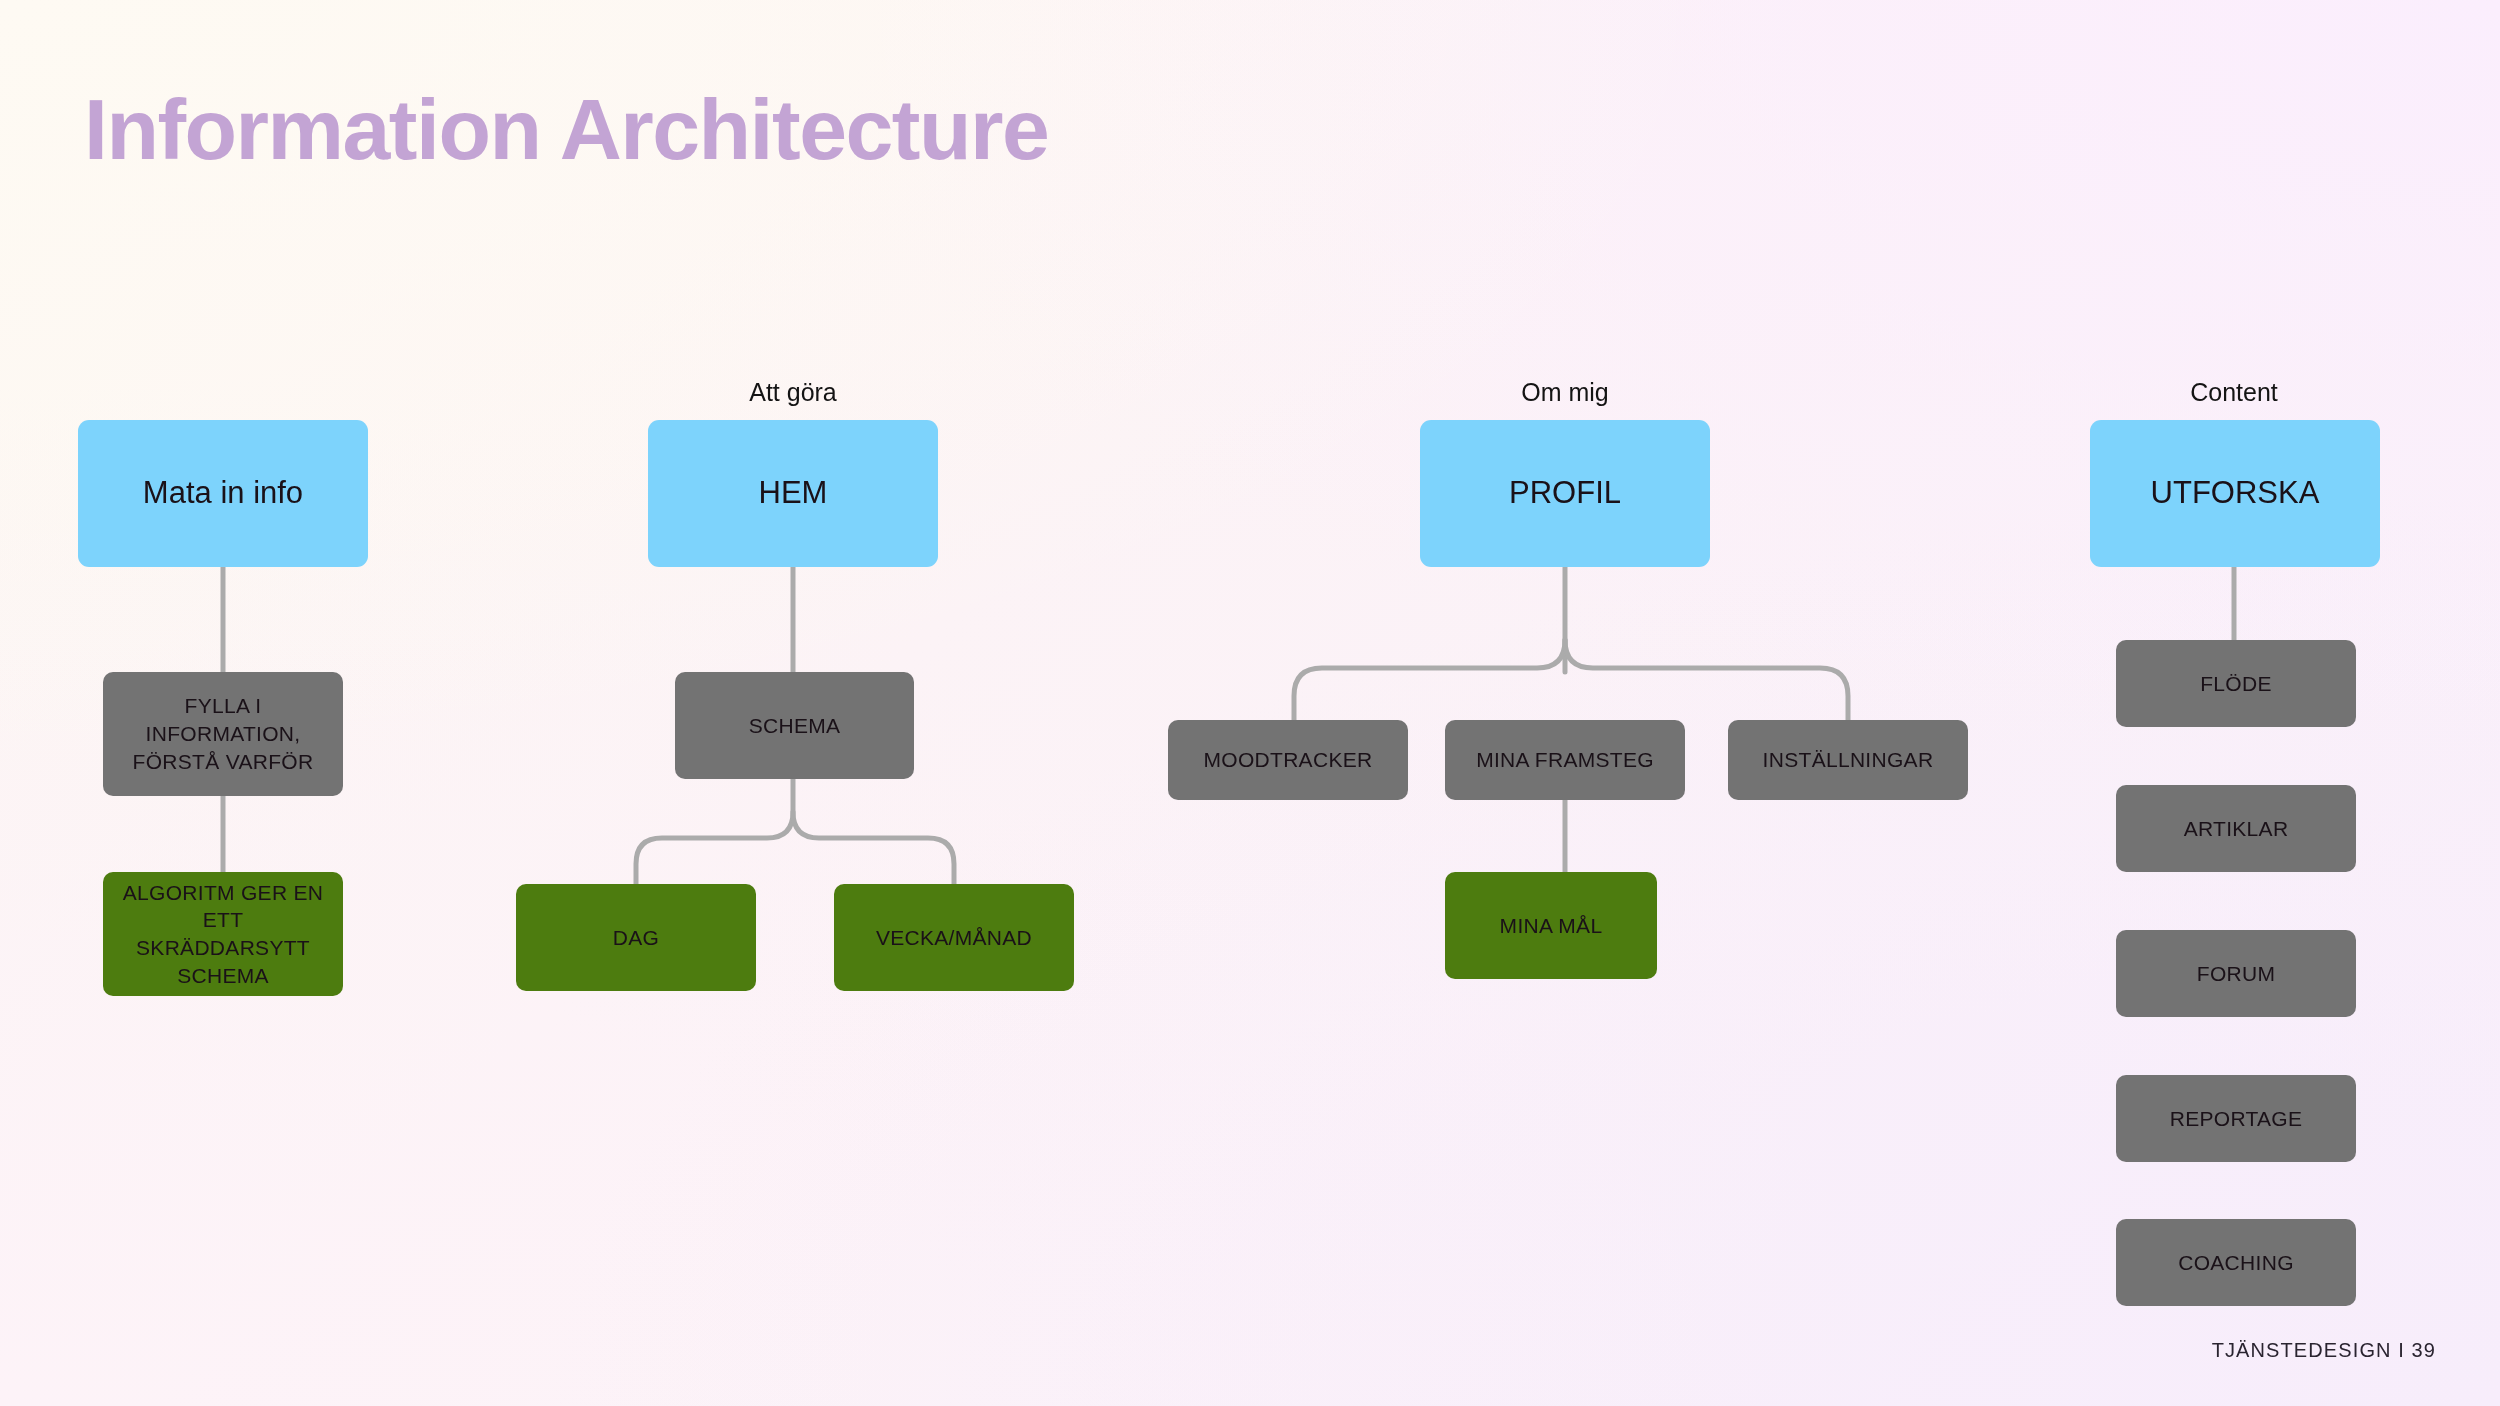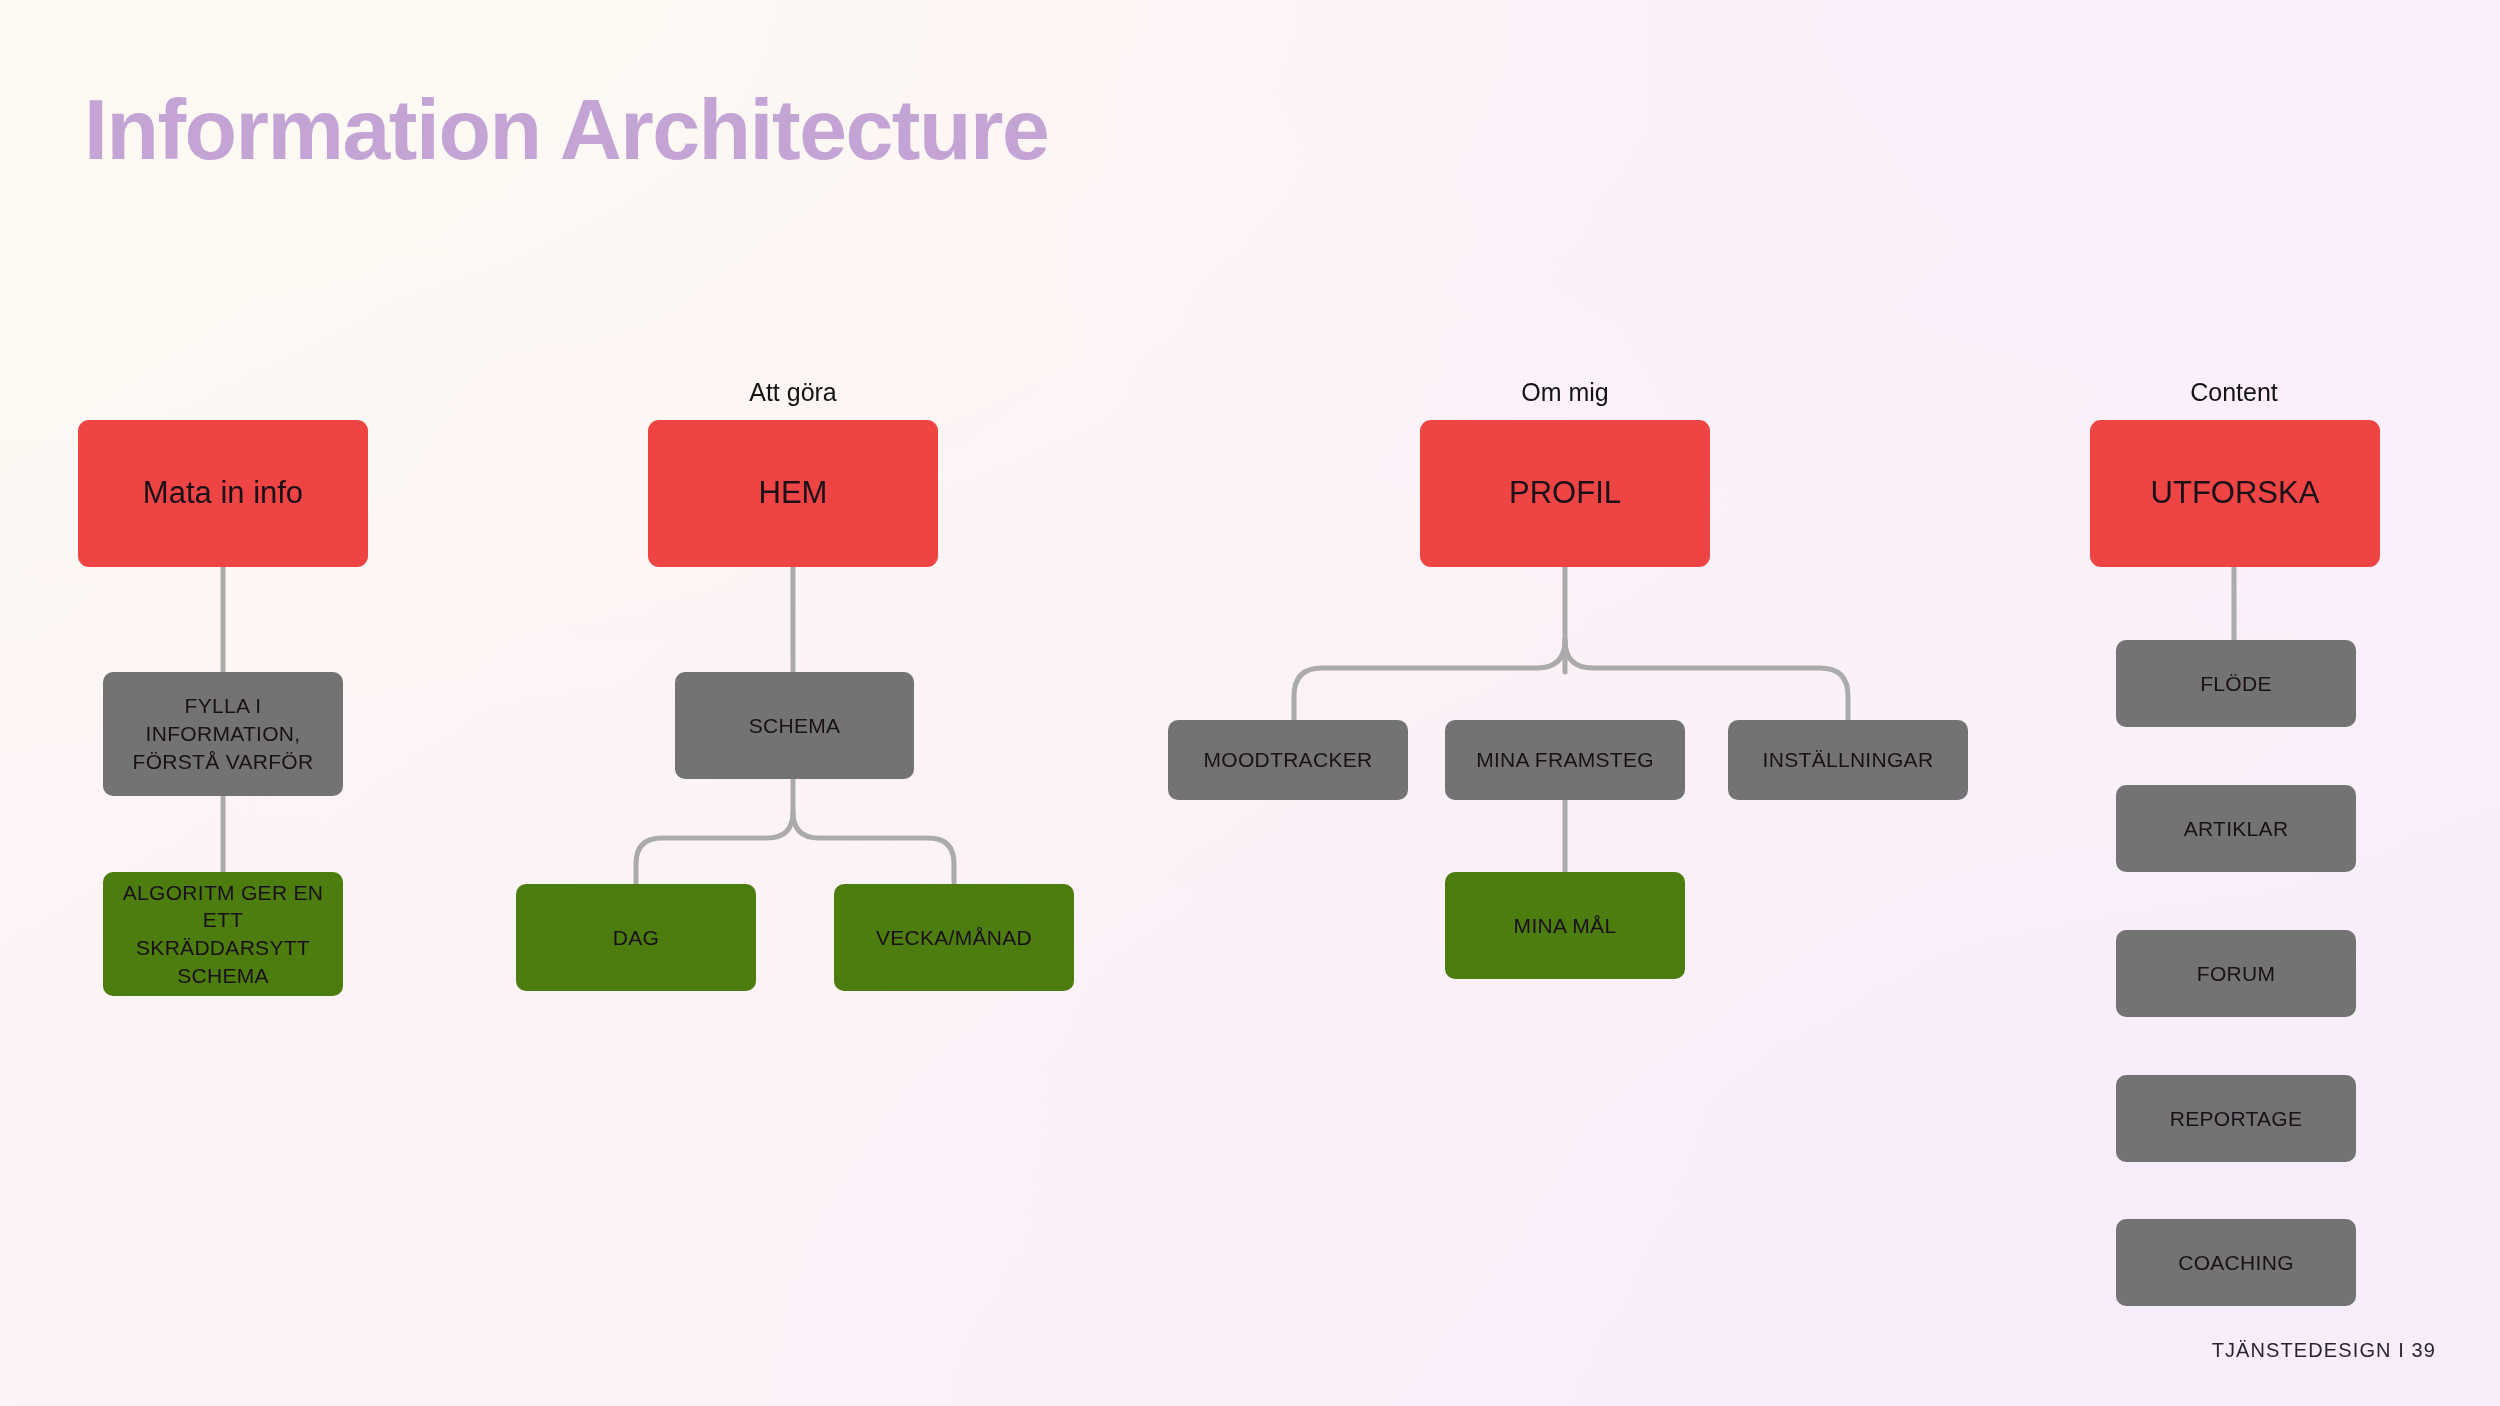--- a/index.html
+++ b/index.html
@@ -58,21 +58,21 @@
     align-items: center;
     justify-content: center;
     text-align: center;
     border-radius: 10px;
     color: #1a1118;
     line-height: 1.32;
     padding: 6px 10px;
   }
 
   .node.level-0 {
-    background: #ef4444;
+    background: #7dd3fc;
     font-size: 31px;
     font-weight: 400;
     border-radius: 11px;
   }
 
   .node.level-1 {
     background: #737373;
     font-size: 21px;
     font-weight: 400;
     letter-spacing: 0.3px;
@@ -178,21 +178,21 @@
   <div class="col-header" style="left:1565px; top:378px;">Om mig</div>
 
   <div class="node level-0" style="left:1420px; top:420px; width:290px; height:147px;">PROFIL</div>
 
   <div class="node level-1" style="left:1168px; top:720px; width:240px; height:80px;">MOODTRACKER</div>
 
   <div class="node level-1" style="left:1445px; top:720px; width:240px; height:80px;">MINA FRAMSTEG</div>
 
   <div class="node level-1" style="left:1728px; top:720px; width:240px; height:80px;">INSTÄLLNINGAR</div>
 
-  <div class="node level-2" style="left:1445px; top:872px; width:240px; height:107px;">MINA MÅL</div>
+  <div class="node level-2" style="left:1445px; top:872px; width:212px; height:107px;">MINA MÅL</div>
 
   <div class="col-header" style="left:2234px; top:378px;">Content</div>
 
   <div class="node level-0" style="left:2090px; top:420px; width:290px; height:147px;">UTFORSKA</div>
 
   <div class="node level-1" style="left:2116px; top:640px; width:240px; height:87px;">FLÖDE</div>
 
   <div class="node level-1" style="left:2116px; top:785px; width:240px; height:87px;">ARTIKLAR</div>
 
   <div class="node level-1" style="left:2116px; top:930px; width:240px; height:87px;">FORUM</div>

